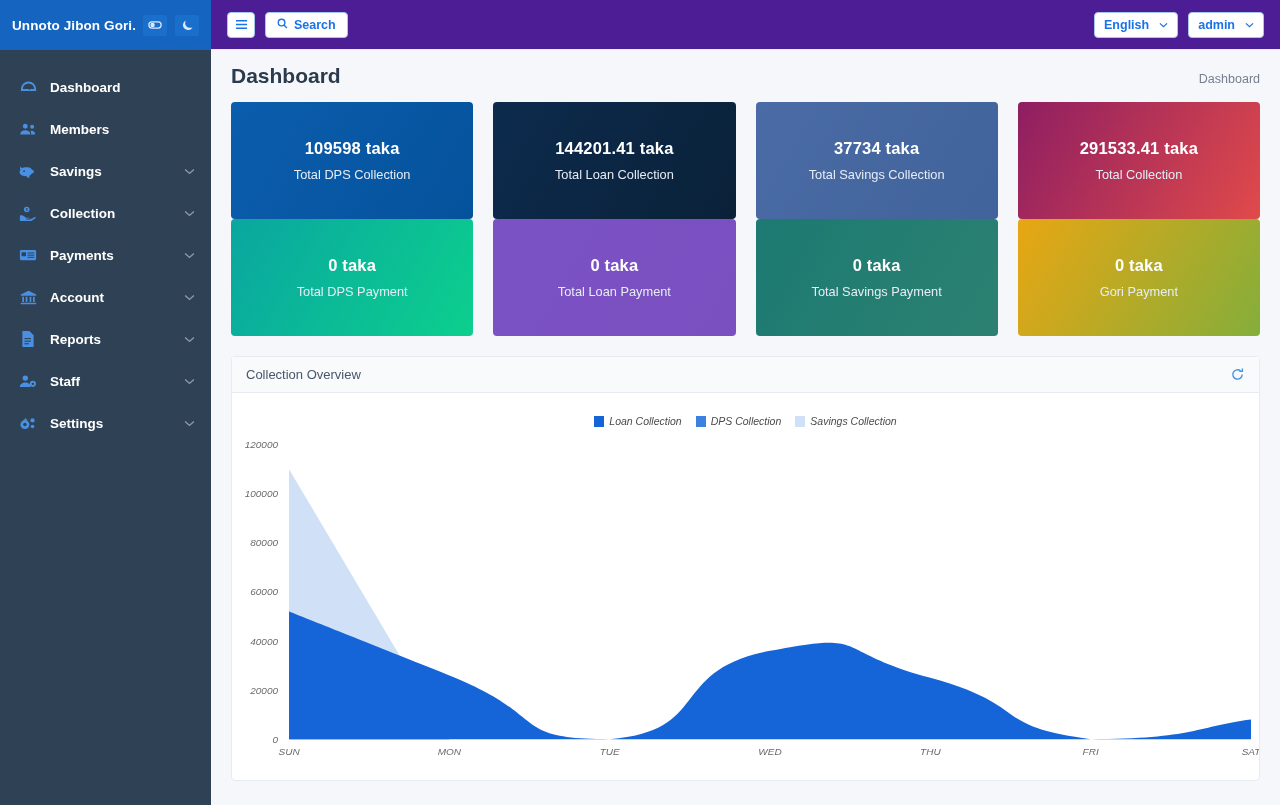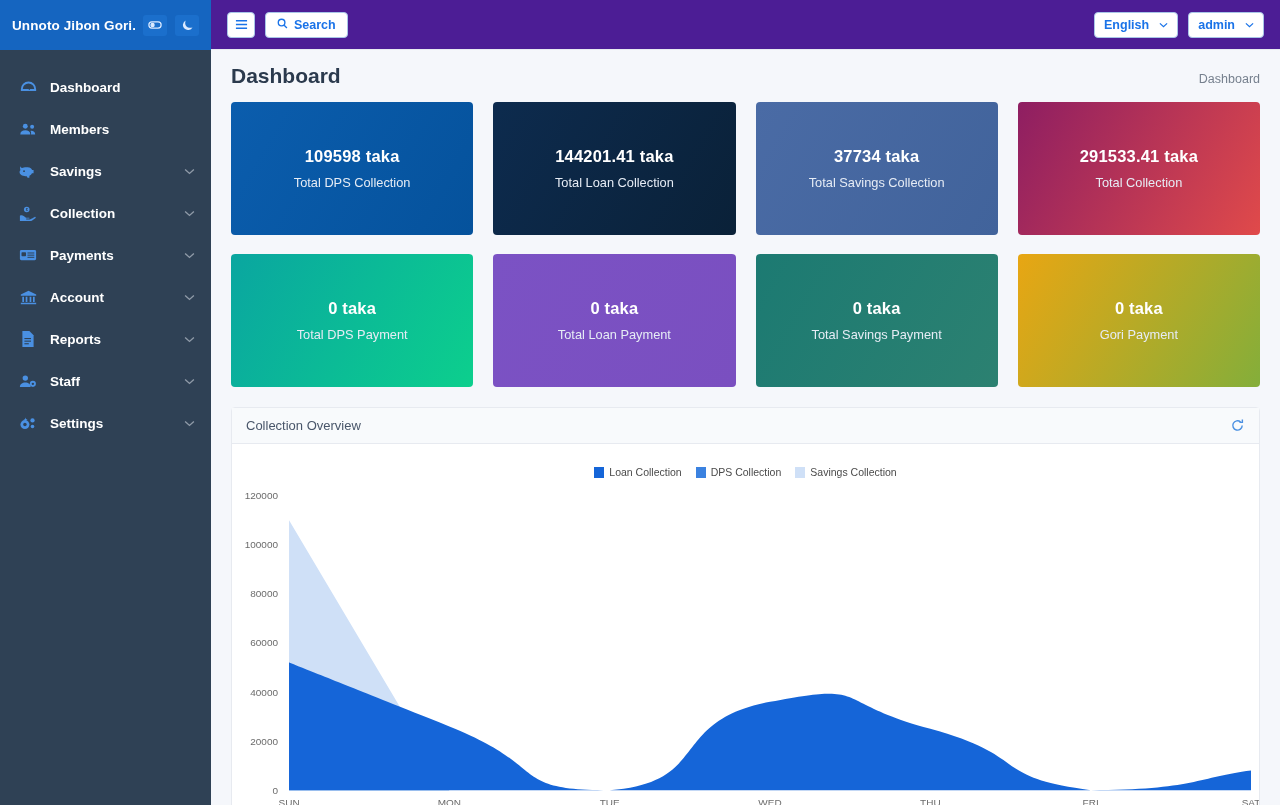--- a/index.html
+++ b/index.html
@@ -82,48 +82,48 @@
   .page-head {
     display: flex; align-items: baseline; justify-content: space-between;
     margin-bottom: 14px;
   }
   .page-title { font-size: 21px; font-weight: bold; color: #2b3a4d; }
   .breadcrumb { font-size: 12.5px; color: #76808e; }
 
   
   .cards { display: grid; grid-template-columns: repeat(4, 1fr); gap: 20px; }
   .card {
-    height: 133px; border-radius: 4px;
+    height: 117px; border-radius: 4px;
     display: flex; flex-direction: column;
     align-items: center; justify-content: center;
     color: #ffffff;
   }
   .card-value { font-size: 16.5px; font-weight: bold; letter-spacing: .2px; }
   .card-label { font-size: 12.8px; margin-top: 9px; color: #e6ecf5; }
-  .cards + .cards { margin-top: 19px; }
+  .cards + .cards { }
 
   
   .panel {
     margin-top: 20px;
     background: #ffffff;
     border: 1px solid #e7eaf0;
     border-radius: 4px;
     height: 425px;
     display: flex; flex-direction: column;
   }
   .panel-head {
     height: 36px; background: #f8fafc;
     border-bottom: 1px solid #e7eaf0;
     display: flex; align-items: center; justify-content: space-between;
     padding: 0 14px;
   }
   .panel-title { font-size: 13px; color: #49566a; }
   .panel-refresh { color: #4a90e2; cursor: pointer; display:flex; align-items:center; }
 
-  .panel-body { flex: 1; position: relative; }
+  .panel-body { flex: 1; position: relative; font-style: italic; }
 
   .legend {
     position: absolute; top: 22px; left: 0; right: 0;
     display: flex; align-items: center; justify-content: center; gap: 14px;
   }
   .legend-item { display: flex; align-items: center; gap: 5px; }
   .legend-sw { width: 10px; height: 11px; display: block; }
   .legend-txt { font-size: 10.5px; color: #4a4a4a; }
 
   .plot { position: absolute; inset: 0; }

